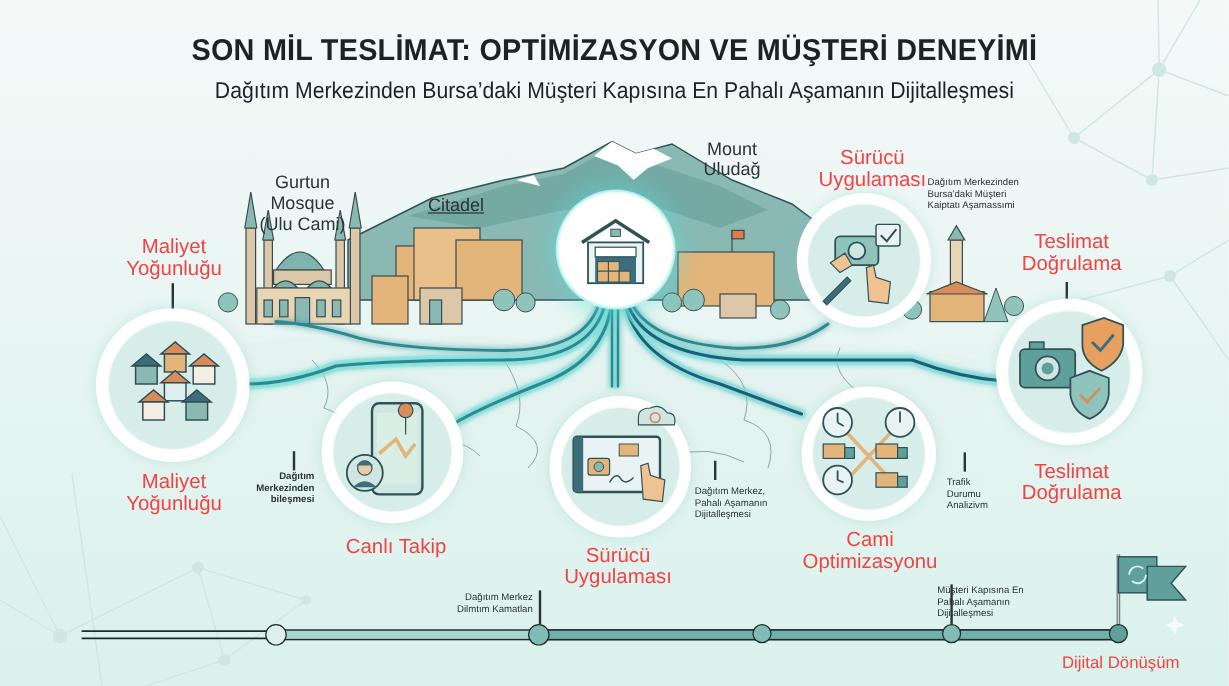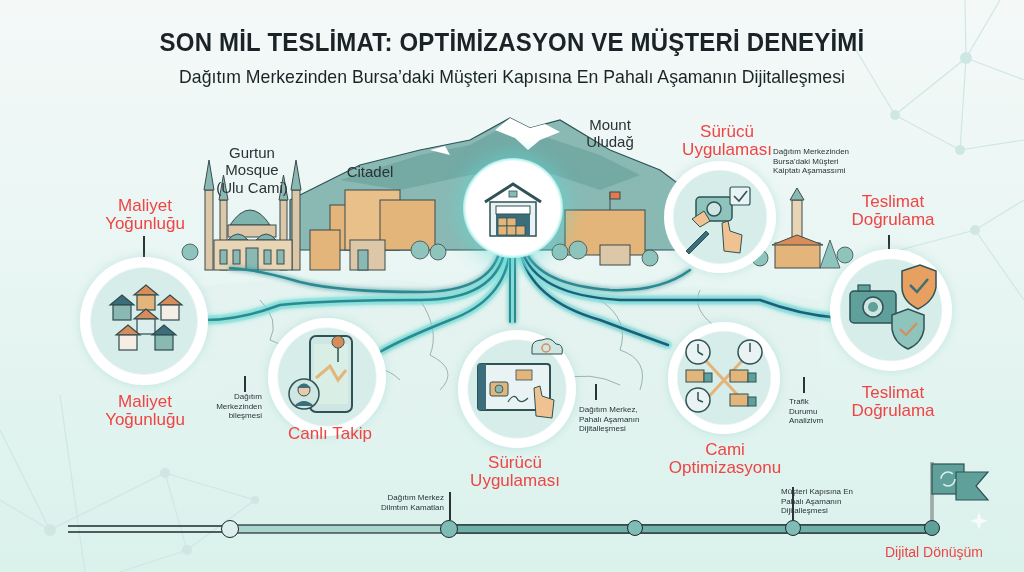--- a/index.html
+++ b/index.html
@@ -200,21 +200,21 @@
       <rect x="35" y="68" width="9" height="9"></rect>
         <rect x="44" y="68" width="9" height="9"></rect>
         <rect x="53" y="68" width="9" height="9"></rect>
     </g>
     <rect x="46" y="33" width="8" height="6" fill="#8ab9b4" stroke="#2f5257" stroke-width="0.8"></rect>
   </svg>
 </div>
 
 <div class="lbl lbl-sm" style="left:212px; top:144px; width:80px; white-space:pre-line;">Gurtun Mosque
 (Ulu Cami)</div>
-<div class="lbl lbl-sm" style="left:340px; top:163px; width:60px;">Citadel</div>
+<div class="lbl lbl-sm" style="left:350px; top:163px; width:60px;text-decoration:underline;">Citadel</div>
 <div class="lbl lbl-sm" style="left:570px; top:116px; width:80px;">Mount Uludağ</div>
 
 <div class="lbl lbl-lg" style="left:95px; top:197px; width:100px; white-space:pre-line;">Maliyet
 Yoğunluğu</div>
 <div class="tick" style="left:143px; top:236px; height:22px;"></div>
 <div class="circle" style="left:80px; top:257px; width:128px; height:128px;">
   <svg width="128" height="128">
     <g stroke="#2f4a4f" stroke-width="1.2">
       <path d="M30,48 L42,38 L54,48 Z" fill="#3b6e7a"></path>
         <rect x="33" y="48" width="18" height="15" fill="#8ab9b4"></rect>
@@ -240,24 +240,24 @@
     <rect x="46" y="26" width="34" height="60" fill="#d9eee4"></rect>
     <path d="M48,60 L62,48 L70,62 L78,52" fill="none" stroke="#e3b57a" stroke-width="3"></path>
     <path d="M70,30 a6,6 0 1,1 0.1,0 L70,44 Z" fill="#d88c5a" stroke="#2f5257" stroke-width="1"></path>
     <circle cx="36" cy="76" r="15" fill="#cfe6e2" stroke="#2f5257" stroke-width="1.5"></circle>
     <circle cx="36" cy="72" r="6" fill="#e8c9a8" stroke="#2f5257" stroke-width="1"></circle>
     <path d="M29,70 Q36,62 43,70 Z" fill="#3b6e7a"></path>
     <path d="M26,88 Q36,78 46,88 Z" fill="#3b6e7a"></path>
   </svg>
 </div>
 <div class="tick" style="left:244px; top:376px; height:16px;"></div>
-<div class="lbl lbl-xs lbl-r" style="left:200px; top:392px; width:62px; white-space:pre-line;">Dağıtım
+<div class="lbl lbl-xs lbl-r" style="left:200px; top:392px; width:62px; white-space:pre-line;font-weight:bold;">Dağıtım
 Merkezinden
 bileşmesi</div>
-<div class="lbl lbl-lg" style="left:270px; top:425px; width:120px;">Canlı Takip</div>
+<div class="lbl lbl-lg" style="left:270px; top:447px; width:120px;">Canlı Takip</div>
 
 <div class="circle" style="left:458px; top:330px; width:118px; height:118px;">
   <svg width="118" height="118">
     <rect x="20" y="34" width="72" height="46" rx="3" fill="#e9f3f3" stroke="#2f5257" stroke-width="2"></rect>
     <rect x="20" y="34" width="8" height="46" fill="#3b6e7a"></rect>
     <rect x="32" y="52" width="18" height="14" rx="2" fill="#e3b57a" stroke="#2f5257" stroke-width="1"></rect>
     <circle cx="41" cy="59" r="4" fill="#8ab9b4" stroke="#2f5257" stroke-width="0.8"></circle>
     <rect x="58" y="40" width="16" height="10" fill="#e3b57a" stroke="#2f5257" stroke-width="0.8"></rect>
     <path d="M50,72 Q56,62 60,70 Q64,74 70,68" fill="none" stroke="#2f5257" stroke-width="1.2"></path>
     <path d="M74,18 Q74,10 84,10 Q92,6 98,14 Q106,14 104,24 L74,24 Z" fill="#cfe6e2" stroke="#2f5257" stroke-width="1"></path>

